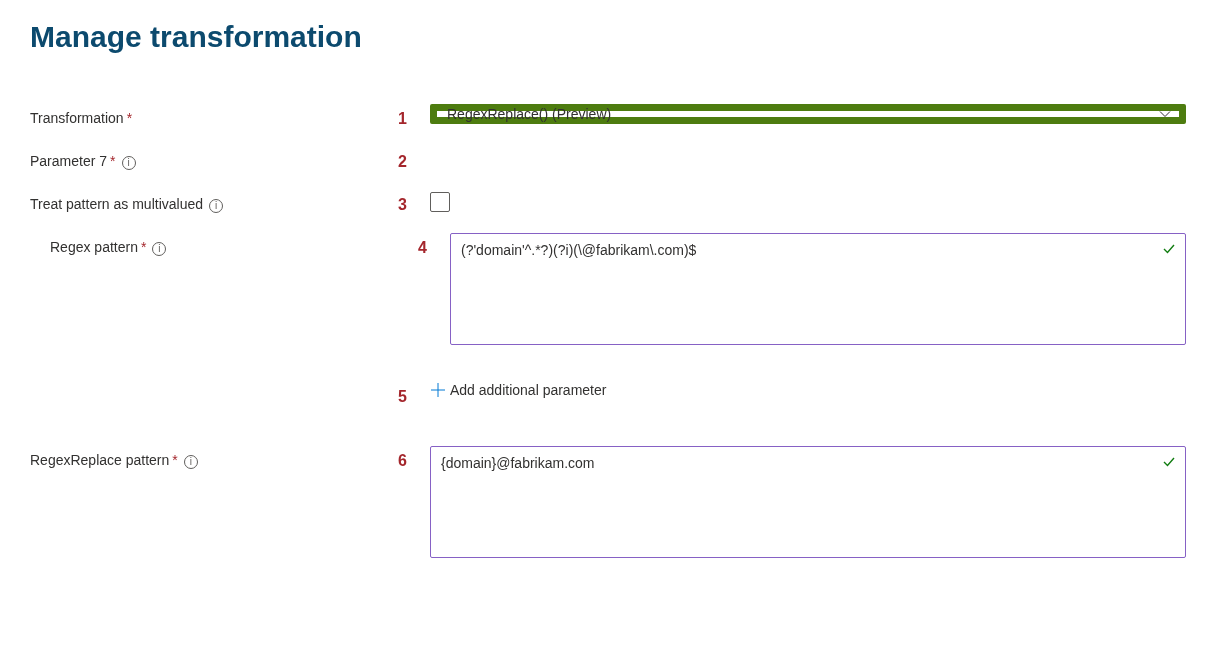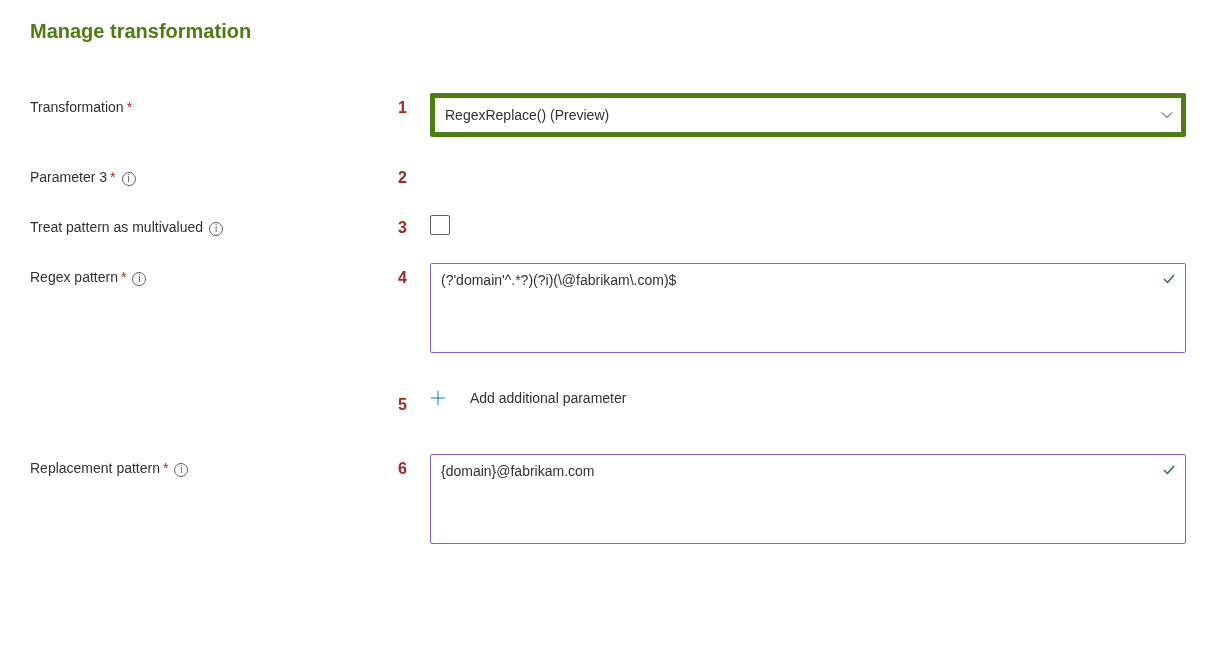--- a/index.html
+++ b/index.html
@@ -5,29 +5,29 @@
   * { box-sizing: border-box; }
   body {
     margin: 0;
     padding: 20px 30px;
     font-family: "Segoe UI", -apple-system, sans-serif;
     font-size: 14px;
     color: #323130;
     background: #fff;
   }
   h1 {
-    font-size: 20px;
+    font-size: 30px;
     font-weight: 600;
     margin: 0 0 50px 0;
-    color: #4d7c0f;
+    color: #0c4a6e;
   }
   .form-row {
     display: flex;
     align-items: flex-start;
-    margin-bottom: 26px;
+    margin-bottom: 19px;
   }
   .label-col {
     width: 340px;
     flex-shrink: 0;
     display: flex;
     align-items: center;
     padding-top: 6px;
     font-size: 14px;
     color: #323130;
   }
@@ -47,23 +47,23 @@
     text-align: left;
     padding-left: 28px;
     padding-top: 6px;
   }
   .control-col {
     flex: 1;
     max-width: 800px;
   }
   .dropdown {
     position: relative;
-    border: 5px solid #4d7c0f;
+    border: 7px solid #4d7c0f;
     border-radius: 2px;
-    height: 44px;
+    height: 20px;
     display: flex;
     align-items: center;
     padding: 0 30px 0 10px;
     cursor: pointer;
     background: #fff;
     font-size: 14px;
   }
   .dropdown .chev {
     position: absolute;
     right: 8px;
@@ -77,40 +77,40 @@
     border-radius: 2px;
     background: #fff;
     cursor: pointer;
     margin-top: 2px;
   }
   .textarea-wrap {
     position: relative;
   }
   .textarea {
     width: 100%;
-    height: 90px;
+    height: 112px;
     border: 1px solid #8661c5;
     border-radius: 2px;
     padding: 7px 30px 7px 10px;
     font-family: inherit;
     font-size: 14px;
     resize: none;
     outline: none;
     color: #323130;
     line-height: 1.4;
   }
   .check-right {
     position: absolute;
     right: 10px;
     top: 9px;
   }
   .link-row {
     display: flex;
     align-items: center;
-    gap: 24px;
+    gap: 4px;
     font-size: 14px;
     color: #323130;
     cursor: pointer;
   }
   .link-row .plus-icon { color: #0078d4; }
   .link-row .play-icon { color: #0078d4; stroke: #0078d4; fill: none; }
   .info-circle {
     width: 14px; height: 14px;
     border: 1px solid #605e5c;
     border-radius: 50%;
@@ -140,39 +140,39 @@
         <svg width="12" height="12" viewBox="0 0 12 12">
             <path d="M1 3.5 L6 8.5 L11 3.5" stroke="#323130" stroke-width="1" fill="none"></path>
           </svg>
       </span>
     </div>
   </div>
 </div>
 
 <div class="form-row">
   <div class="label-col">
-    <span>Parameter 3</span>
+    <span>Parameter 7</span>
     <span class="required">*</span>
     <span class="info-icon"><span class="info-circle">i</span></span>
   </div>
   <div class="marker-col">2</div>
 </div>
 
 <div class="form-row">
   <div class="label-col">
     <span>Treat pattern as multivalued</span>
     <span class="info-icon"><span class="info-circle">i</span></span>
   </div>
   <div class="marker-col">3</div>
   <div class="control-col">
     <div class="checkbox"></div>
   </div>
 </div>
 
-<div class="form-row" style="margin-bottom:34px;">
+<div class="form-row" style="margin-bottom:34px;margin-left:20px;">
   <div class="label-col">
     <span>Regex pattern</span>
     <span class="required">*</span>
     <span class="info-icon"><span class="info-circle">i</span></span>
   </div>
   <div class="marker-col">4</div>
   <div class="control-col">
     <div class="textarea-wrap">
       <textarea class="textarea" style="">(?'domain'^.*?)(?i)(\@fabrikam\.com)$</textarea>
       <span class="check-right">
@@ -194,21 +194,21 @@
             <path d="M8 1 V15 M1 8 H15" stroke="#0078d4" stroke-width="1"></path>
           </svg>
       </span>
       <span>Add additional parameter</span>
     </div>
   </div>
 </div>
 
 <div class="form-row" style="margin-bottom:34px;">
   <div class="label-col">
-    <span>Replacement pattern</span>
+    <span>RegexReplace pattern</span>
     <span class="required">*</span>
     <span class="info-icon"><span class="info-circle">i</span></span>
   </div>
   <div class="marker-col">6</div>
   <div class="control-col">
     <div class="textarea-wrap">
       <textarea class="textarea" style="">{domain}@fabrikam.com</textarea>
       <span class="check-right">
         <svg width="14" height="14" viewBox="0 0 14 14">
             <path d="M2 7 L5.5 10.5 L12 3" stroke="#107c10" stroke-width="1.4" fill="none"></path>

